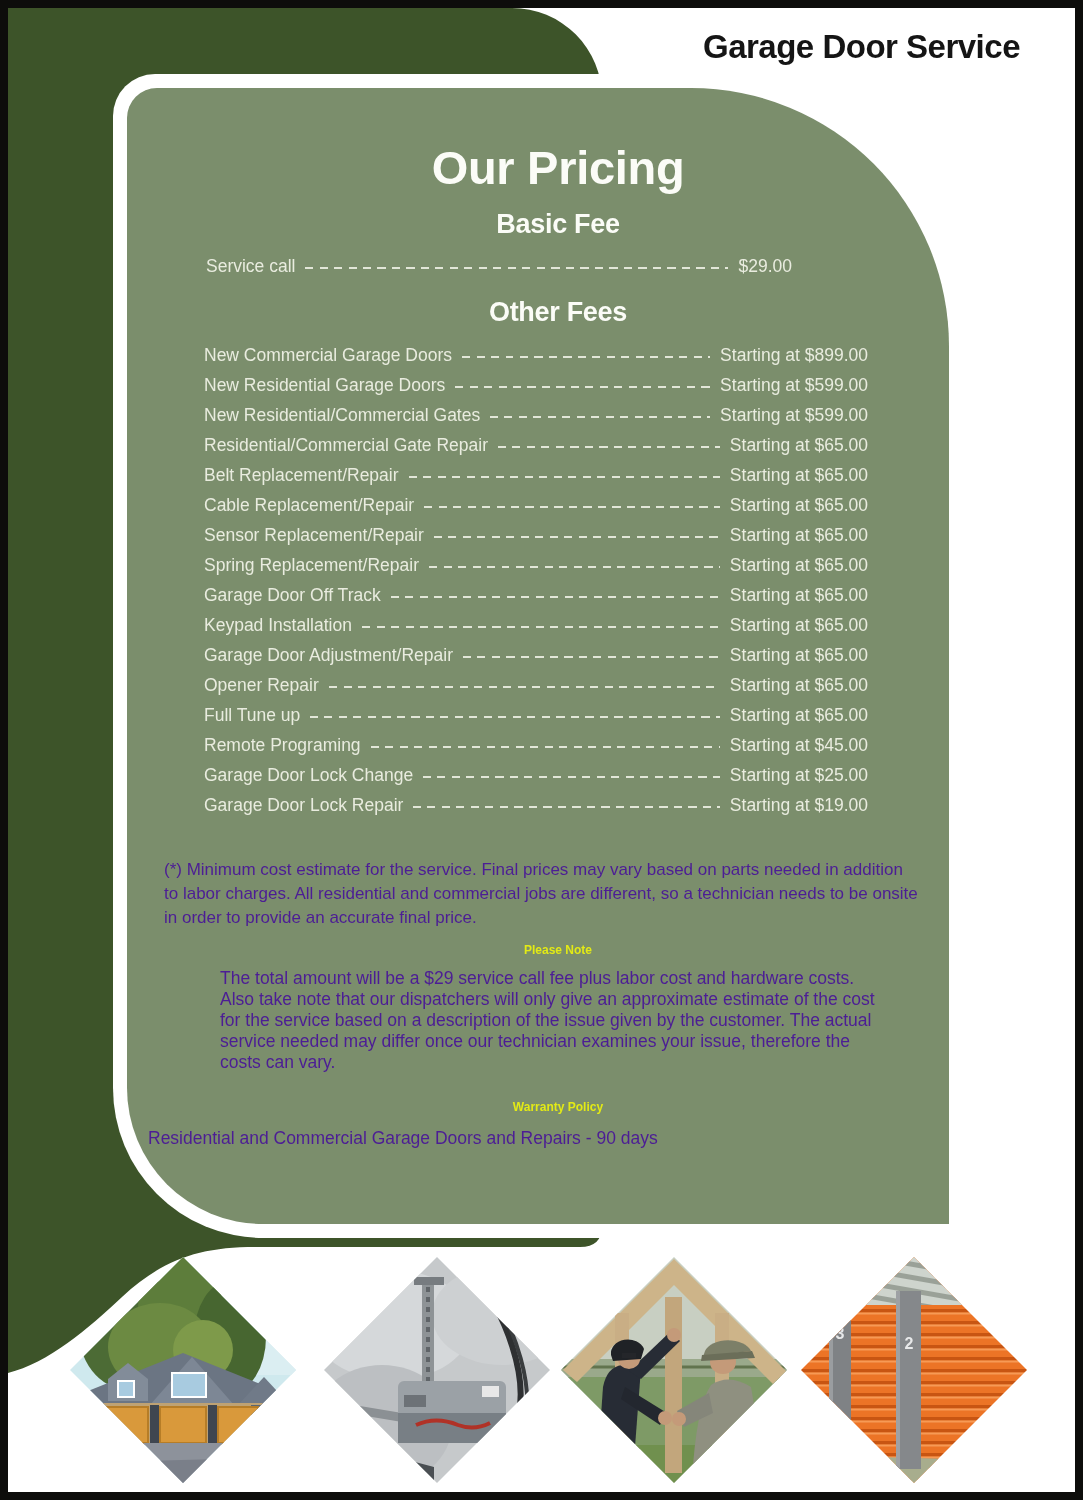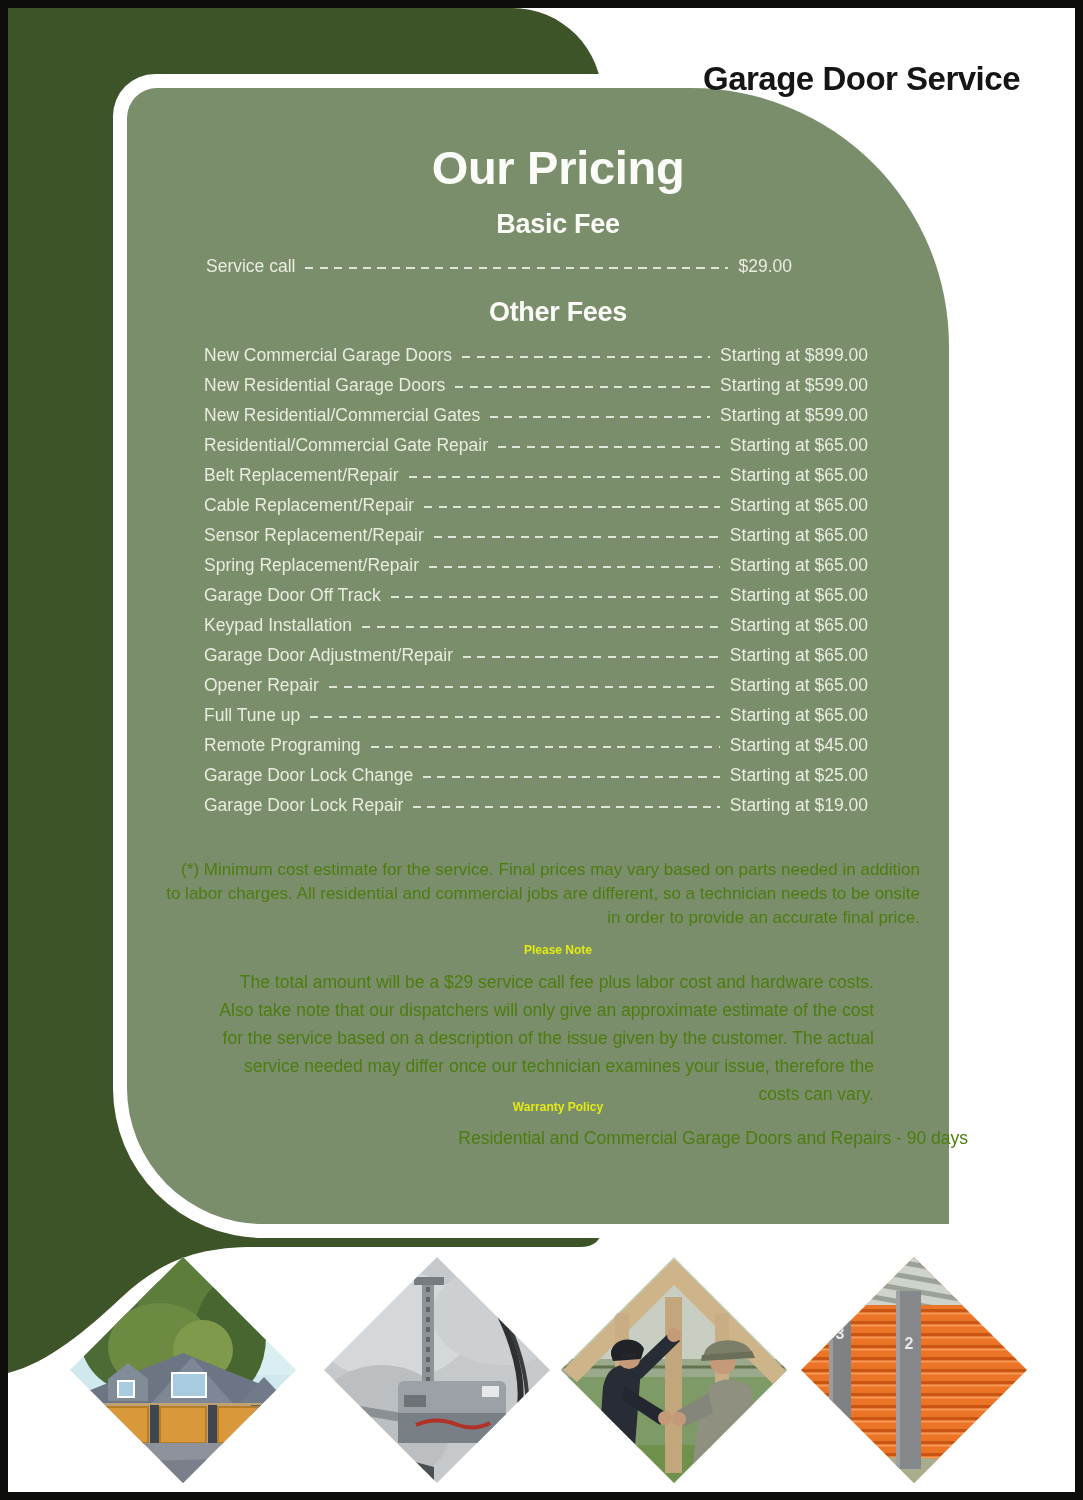--- a/index.html
+++ b/index.html
@@ -17,43 +17,43 @@
     position:absolute;left:113px;top:74px;width:850px;height:1164px;
     background:#ffffff;border-radius:42px 272px 0 150px;z-index:2;
   }
   .panel{
     position:absolute;left:127px;top:88px;width:822px;height:1136px;
     background:#7b8e6c;border-radius:30px 258px 0 136px;z-index:3;
   }
   .content{position:absolute;left:0;top:0;width:1083px;height:1500px;z-index:4;}
   .brand{
     position:absolute;top:28px;right:63px;font-size:33px;font-weight:800;
-    letter-spacing:-0.5px;color:#151515;margin-top:32px;
+    letter-spacing:-0.5px;color:#151515;
   }
   .display{font-weight:800;color:#fbfcf7;letter-spacing:-0.3px;}
   .page-title{position:absolute;left:130px;width:820px;top:140px;text-align:center;font-size:47px;padding-left:18px;}
   .h2{position:absolute;left:130px;width:820px;text-align:center;font-size:27px;padding-left:18px;}
   .h2.basic{top:209px;}
   .h2.other{top:297px;}
   .fee-row{
     display:flex;align-items:center;height:30px;
     color:#e9ecdf;font-size:17.5px;white-space:nowrap;margin-left:20px;
   }
   .fee-row .leader{
     flex:1;height:2.6px;margin:4px 10px 0 10px;
     background:repeating-linear-gradient(90deg,#e2e6d8 0 8px,transparent 8px 14.5px);
   }
   #service-call-row{position:absolute;left:186px;top:251px;width:586px;}
   #fee-list{position:absolute;left:184px;top:340px;width:684px;}
-  .note{position:absolute;text-align:right;color:#4d7c0f;font-size:17.5px;line-height:24px;}
+  .note{position:absolute;text-align:left;color:#4c1d95;font-size:17.5px;line-height:24px;}
   #disclaimer{left:164px;top:858px;width:756px;font-size:17px;}
   .sub-head{position:absolute;left:130px;width:820px;padding-left:18px;text-align:center;
     font-size:12px;font-weight:bold;color:#e3ea15;}
   #please-note-head{top:943px;}
-  #please-note-body{left:214px;top:968px;width:660px;line-height:28px;}
+  #please-note-body{left:220px;top:968px;width:660px;line-height:21px;}
   #warranty-head{top:1100px;}
   #warranty-body{left:130px;top:1126px;width:820px;padding-left:18px;}
   .diamond{position:absolute;z-index:5;}
   svg text{font-family:"Liberation Sans",sans-serif;}
 </style>
 </head>
 <body>
 
 <svg id="bg-svg" class="layer" width="1083" height="1500" viewBox="0 0 1083 1500">
   <path d="M8,8 H512 A90,90 0 0 1 602,98 V1226 Q602,1247 580,1247 H255

